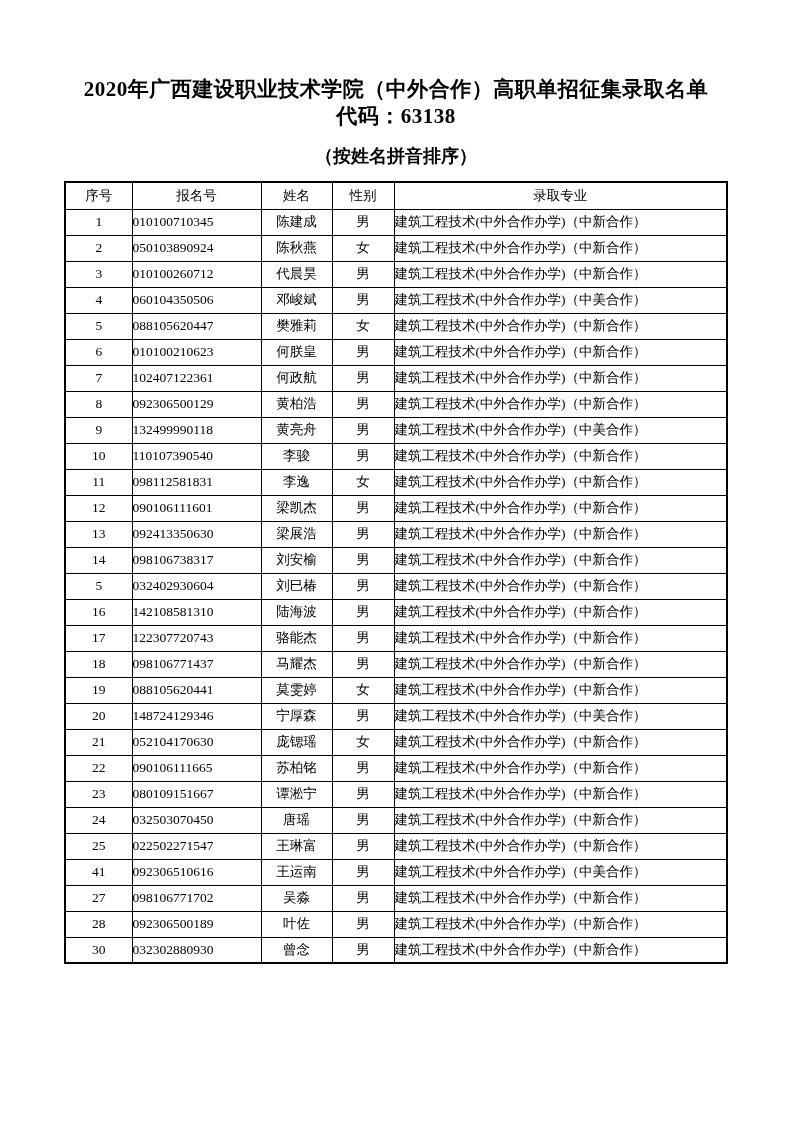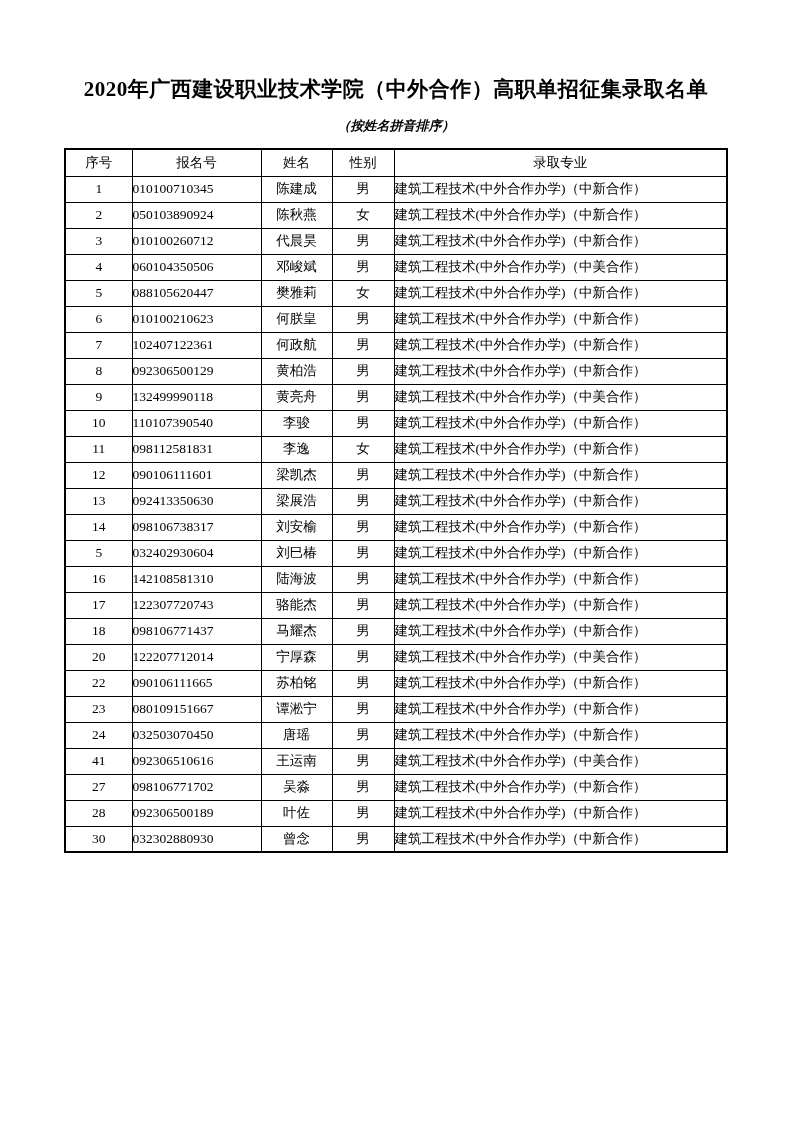--- a/index.html
+++ b/index.html
@@ -20,23 +20,22 @@
     text-align: center;
     font-size: 21px;
     font-weight: bold;
     line-height: 27px;
     letter-spacing: 0.5px;
   }
   .doc-subtitle {
     margin: 14px auto 12px auto;
     width: 700px;
     text-align: center;
-    font-size: 13px;
+    font-size: 18px;
     font-weight: bold;
-    font-style: italic;
   }
   table.roster {
     margin: 13px auto 0 auto;
     width: 662px;
     border-collapse: collapse;
     table-layout: fixed;
     border: 2px solid #000;
   }
   table.roster th, table.roster td {
     border: 1px solid #000;
@@ -54,20 +53,21 @@
   td.c-name   { text-align: center; }
   td.c-gender { text-align: center; }
   td.c-major  { text-align: left; padding-left: 5px; }
 </style>
 </head>
 <body>
 
 <div class="page">
   <div class="doc-title">
     <div>2020年广西建设职业技术学院（中外合作）高职单招征集录取名单</div>
+    <div>代码：63138</div>
   </div>
   <div class="doc-subtitle">（按姓名拼音排序）</div>
 
   <table class="roster">
     <colgroup>
       <col style="width:67px">
       <col style="width:129px">
       <col style="width:71px">
       <col style="width:62px">
       <col style="width:333px">
@@ -202,44 +202,65 @@
           <td class="c-major">建筑工程技术(中外合作办学)（中新合作）</td>
         </tr>
         <tr>
           <td class="c-seq">18</td>
           <td class="c-regno">098106771437</td>
           <td class="c-name">马耀杰</td>
           <td class="c-gender">男</td>
           <td class="c-major">建筑工程技术(中外合作办学)（中新合作）</td>
         </tr>
         <tr>
+          <td class="c-seq">19</td>
+          <td class="c-regno">088105620441</td>
+          <td class="c-name">莫雯婷</td>
+          <td class="c-gender">女</td>
+          <td class="c-major">建筑工程技术(中外合作办学)（中新合作）</td>
+        </tr>
+        <tr>
           <td class="c-seq">20</td>
-          <td class="c-regno">122207712014</td>
+          <td class="c-regno">148724129346</td>
           <td class="c-name">宁厚森</td>
           <td class="c-gender">男</td>
           <td class="c-major">建筑工程技术(中外合作办学)（中美合作）</td>
+        </tr>
+        <tr>
+          <td class="c-seq">21</td>
+          <td class="c-regno">052104170630</td>
+          <td class="c-name">庞锶瑶</td>
+          <td class="c-gender">女</td>
+          <td class="c-major">建筑工程技术(中外合作办学)（中新合作）</td>
         </tr>
         <tr>
           <td class="c-seq">22</td>
           <td class="c-regno">090106111665</td>
           <td class="c-name">苏柏铭</td>
           <td class="c-gender">男</td>
           <td class="c-major">建筑工程技术(中外合作办学)（中新合作）</td>
         </tr>
         <tr>
           <td class="c-seq">23</td>
           <td class="c-regno">080109151667</td>
           <td class="c-name">谭淞宁</td>
           <td class="c-gender">男</td>
           <td class="c-major">建筑工程技术(中外合作办学)（中新合作）</td>
         </tr>
         <tr>
           <td class="c-seq">24</td>
           <td class="c-regno">032503070450</td>
           <td class="c-name">唐瑶</td>
+          <td class="c-gender">男</td>
+          <td class="c-major">建筑工程技术(中外合作办学)（中新合作）</td>
+        </tr>
+        <tr>
+          <td class="c-seq">25</td>
+          <td class="c-regno">022502271547</td>
+          <td class="c-name">王琳富</td>
           <td class="c-gender">男</td>
           <td class="c-major">建筑工程技术(中外合作办学)（中新合作）</td>
         </tr>
         <tr>
           <td class="c-seq">41</td>
           <td class="c-regno">092306510616</td>
           <td class="c-name">王运南</td>
           <td class="c-gender">男</td>
           <td class="c-major">建筑工程技术(中外合作办学)（中美合作）</td>
         </tr>

